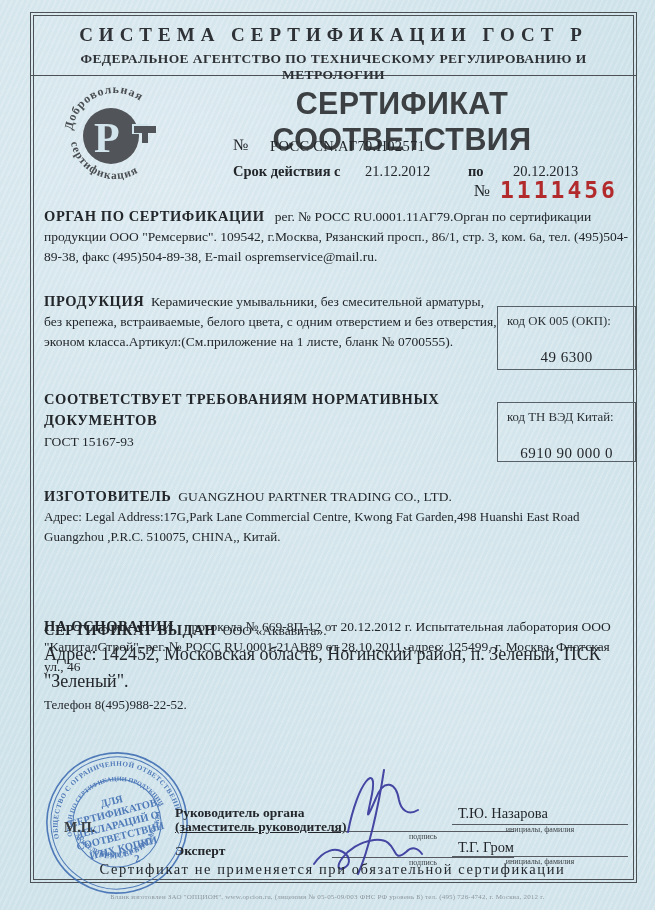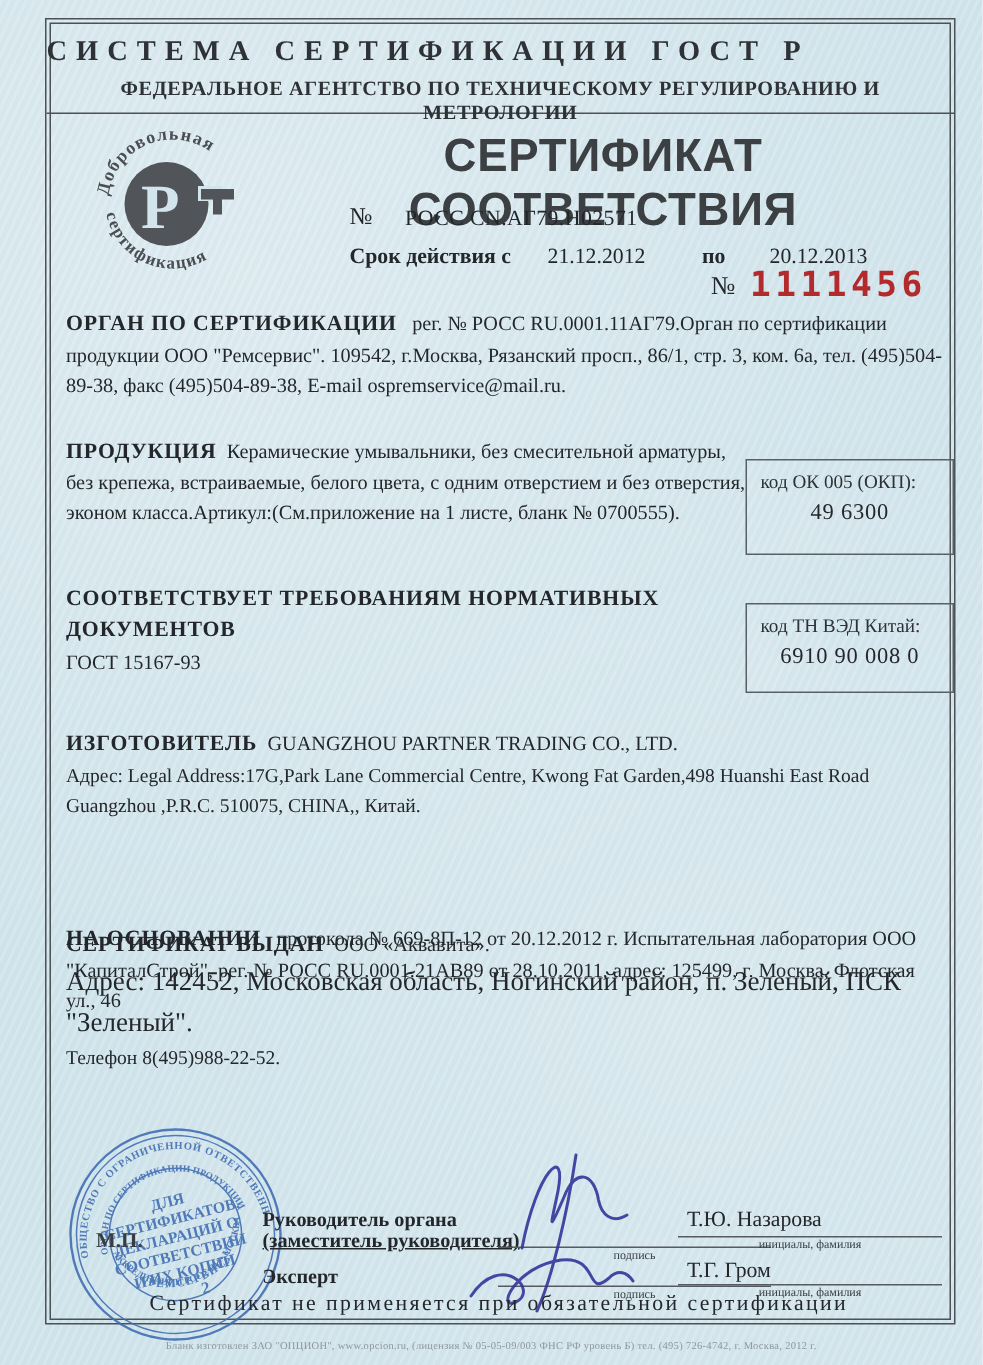--- a/index.html
+++ b/index.html
@@ -11,31 +11,31 @@
       repeating-linear-gradient(115deg, rgba(255,255,255,.07) 0 2px, rgba(150,190,205,.07) 2px 5px),
       radial-gradient(circle at 25% 20%, rgba(255,255,255,.30), rgba(255,255,255,0) 55%),
       radial-gradient(circle at 70% 75%, rgba(255,255,255,.18), rgba(255,255,255,0) 50%);
     font-family:"Liberation Serif", serif;
     color:#23272b;
   }
   .frame{position:absolute;left:30px;top:12px;width:605px;height:869px;border:1px solid #4c5156;}
   .frame-inner{position:absolute;inset:2px;border:1px solid #4c5156;}
   .abs{position:absolute;}
   .hdrbox{position:absolute;left:0;top:0;width:100%;height:62px;border-bottom:1px solid #4c5156;}
-  .hdr1{position:absolute;top:11px;width:100%;font-weight:bold;font-size:19px;letter-spacing:6px;color:#2e3236;}
+  .hdr1{position:absolute;top:11px;width:100%;text-align:center;font-weight:bold;font-size:19px;letter-spacing:6px;color:#2e3236;}
   .hdr2{position:absolute;top:38px;width:100%;text-align:center;font-weight:bold;font-size:13.5px;letter-spacing:.4px;color:#2e3236;}
   .doc-title{position:absolute;left:172px;top:86px;width:460px;text-align:center;
     font-family:"Liberation Sans", sans-serif;font-weight:bold;font-size:31px;letter-spacing:.5px;color:#3c4043;transform:scaleX(.98);}
   .serif14{font-size:14.5px;}
   .b{font-weight:bold;}
   .par{font-size:13.5px;line-height:1.48;}
   .par .h{font-weight:bold;font-size:14.5px;letter-spacing:.6px;}
   .codebox{position:absolute;left:497px;width:137px;border:1px solid #586067;background:rgba(255,255,255,.06);}
   .codebox .lbl{padding:7px 0 0 9px;font-size:12.8px;color:#2c3236;}
-  .codebox .val{text-align:center;font-size:15px;margin-top:5px;padding-bottom:9px;letter-spacing:.5px;}
+  .codebox .val{text-align:center;font-size:15px;margin-top:20px;padding-bottom:9px;letter-spacing:.5px;}
   .redno{font-family:"DejaVu Sans Mono", monospace;font-weight:bold;font-size:23px;letter-spacing:3px;color:#b22a2c;text-align:right;}
   .sigrule{position:absolute;border-top:1px solid #555b60;height:0;}
   .sigcap{position:absolute;text-align:center;font-size:8px;color:#3a4045;}
   .notice{position:absolute;left:40px;top:861px;width:585px;text-align:center;font-size:14.5px;letter-spacing:1.6px;color:#23272b;}
   .fineprint{position:absolute;left:0;top:893px;width:100%;text-align:center;font-size:7px;color:#8d979e;letter-spacing:.2px;}
   .stampwrap{position:absolute;left:38px;top:748px;width:158px;height:150px;transform:rotate(-14deg);opacity:.88;}
   .mp{position:absolute;left:64px;top:820px;font-size:14px;font-weight:bold;color:#383d41;}
   svg text{font-family:"Liberation Serif", serif;}
 </style>
 </head>
@@ -99,21 +99,21 @@
     <div class="val">49 6300</div>
   </div>
 
   <div class="abs par" style="left:44px;top:389px;width:455px;">
     <div class="h">СООТВЕТСТВУЕТ ТРЕБОВАНИЯМ НОРМАТИВНЫХ ДОКУМЕНТОВ</div>
     <div>ГОСТ 15167-93</div>
   </div>
 
   <div class="codebox" style="top:402px;height:58px;">
     <div class="lbl">код ТН ВЭД Китай:</div>
-    <div class="val">6910 90 008 0</div>
+    <div class="val">6910 90 000 0</div>
   </div>
 
   <div class="abs par" style="left:44px;top:486px;width:590px;">
     <span class="h">ИЗГОТОВИТЕЛЬ</span>&nbsp;
     <span>GUANGZHOU PARTNER TRADING CO., LTD.</span>
     <div style="font-size:13px;">Адрес: Legal Address:17G,Park Lane Commercial Centre, Kwong Fat Garden,498 Huanshi East Road Guangzhou ,P.R.C. 510075, CHINA,, Китай.</div>
   </div>
 
   <div class="abs par" style="left:44px;top:580px;width:590px;margin-top:40px;">
     <span class="h">СЕРТИФИКАТ ВЫДАН</span>&nbsp;

